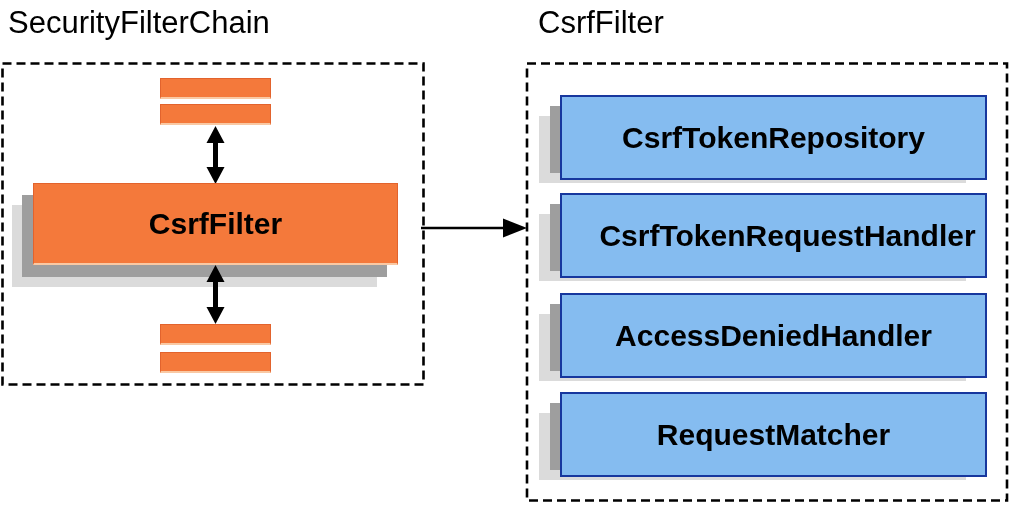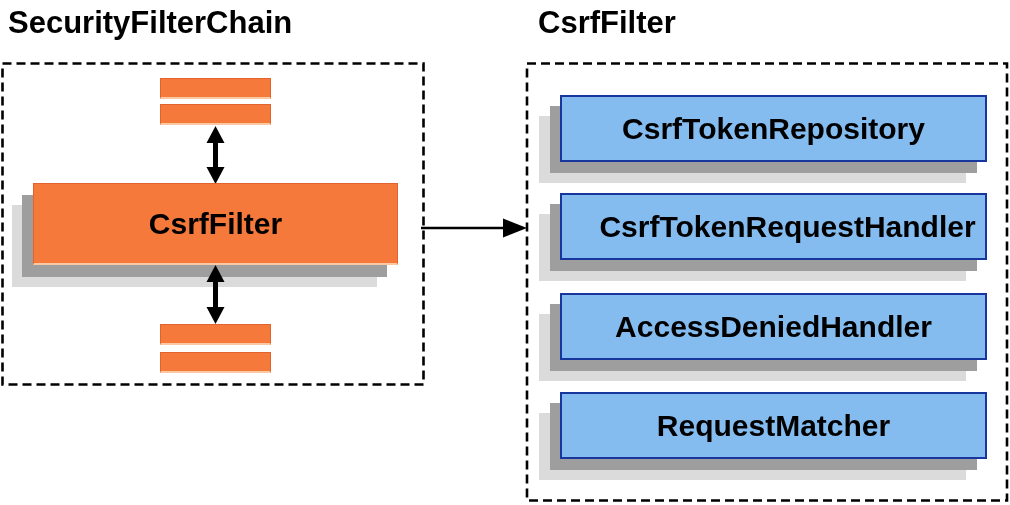--- a/index.html
+++ b/index.html
@@ -2,21 +2,21 @@
 <html style="--background: #FFFFFF; --text: #000000; --outline: #000000; --orange-fill: #F4793B; --orange-border: #E2632D; --orange-highlight: #F9C9A4; --blue-fill: #85BCF0; --blue-border: #17379E; --shadow-dark: #9E9E9E; --shadow-light: #DBDBDB;"><head>
 <meta charset="utf-8">
 <style>
   html,body{margin:0;padding:0;background:#fff;}
   .stage{
     position:relative;width:1010px;height:505px;overflow:hidden;
     background:var(--background,#FFFFFF);
     font-family:"Liberation Sans",sans-serif;color:var(--text,#000000);
   }
   .title{
-    position:absolute;font-weight:bold;font-size:31px;line-height:36px;
+    position:absolute;font-weight:normal;font-size:31px;line-height:36px;
     white-space:nowrap;color:var(--text,#000000);
   }
   .title-left{left:8px;top:5px;}
   .title-right{left:538px;top:5px;}
   .dashed-svg{position:absolute;}
   .dashed-svg rect{fill:none;stroke:var(--outline,#000000);stroke-width:2.6;stroke-dasharray:9 5;}
   .bar{
     position:absolute;left:160px;width:111px;height:21px;box-sizing:border-box;
     background:var(--orange-fill,#F4793B);
     border:1px solid var(--orange-border,#E2632D);
@@ -27,21 +27,21 @@
   .shadow-light{background:var(--shadow-light,#DBDBDB);}
   .main-box{
     position:absolute;left:33px;top:183px;width:365px;height:82px;box-sizing:border-box;
     background:var(--orange-fill,#F4793B);
     border:1px solid var(--orange-border,#E2632D);
     border-bottom:2px solid var(--orange-highlight,#F9C9A4);
     display:flex;align-items:center;justify-content:center;
     font-weight:bold;font-size:30px;
   }
   .comp-box{
-    position:absolute;left:560px;width:427px;height:67px;box-sizing:border-box;
+    position:absolute;left:560px;width:427px;height:85px;box-sizing:border-box;
     background:var(--blue-fill,#85BCF0);
     border:2px solid var(--blue-border,#17379E);
     display:flex;align-items:center;justify-content:center;
     font-weight:bold;font-size:30px;white-space:nowrap;
   }
   .arrow-svg{position:absolute;overflow:visible;}
   .arrow-svg line{stroke:var(--outline,#000000);}
   .arrow-svg polygon{fill:var(--outline,#000000);stroke:none;}
 </style>
 </head>

